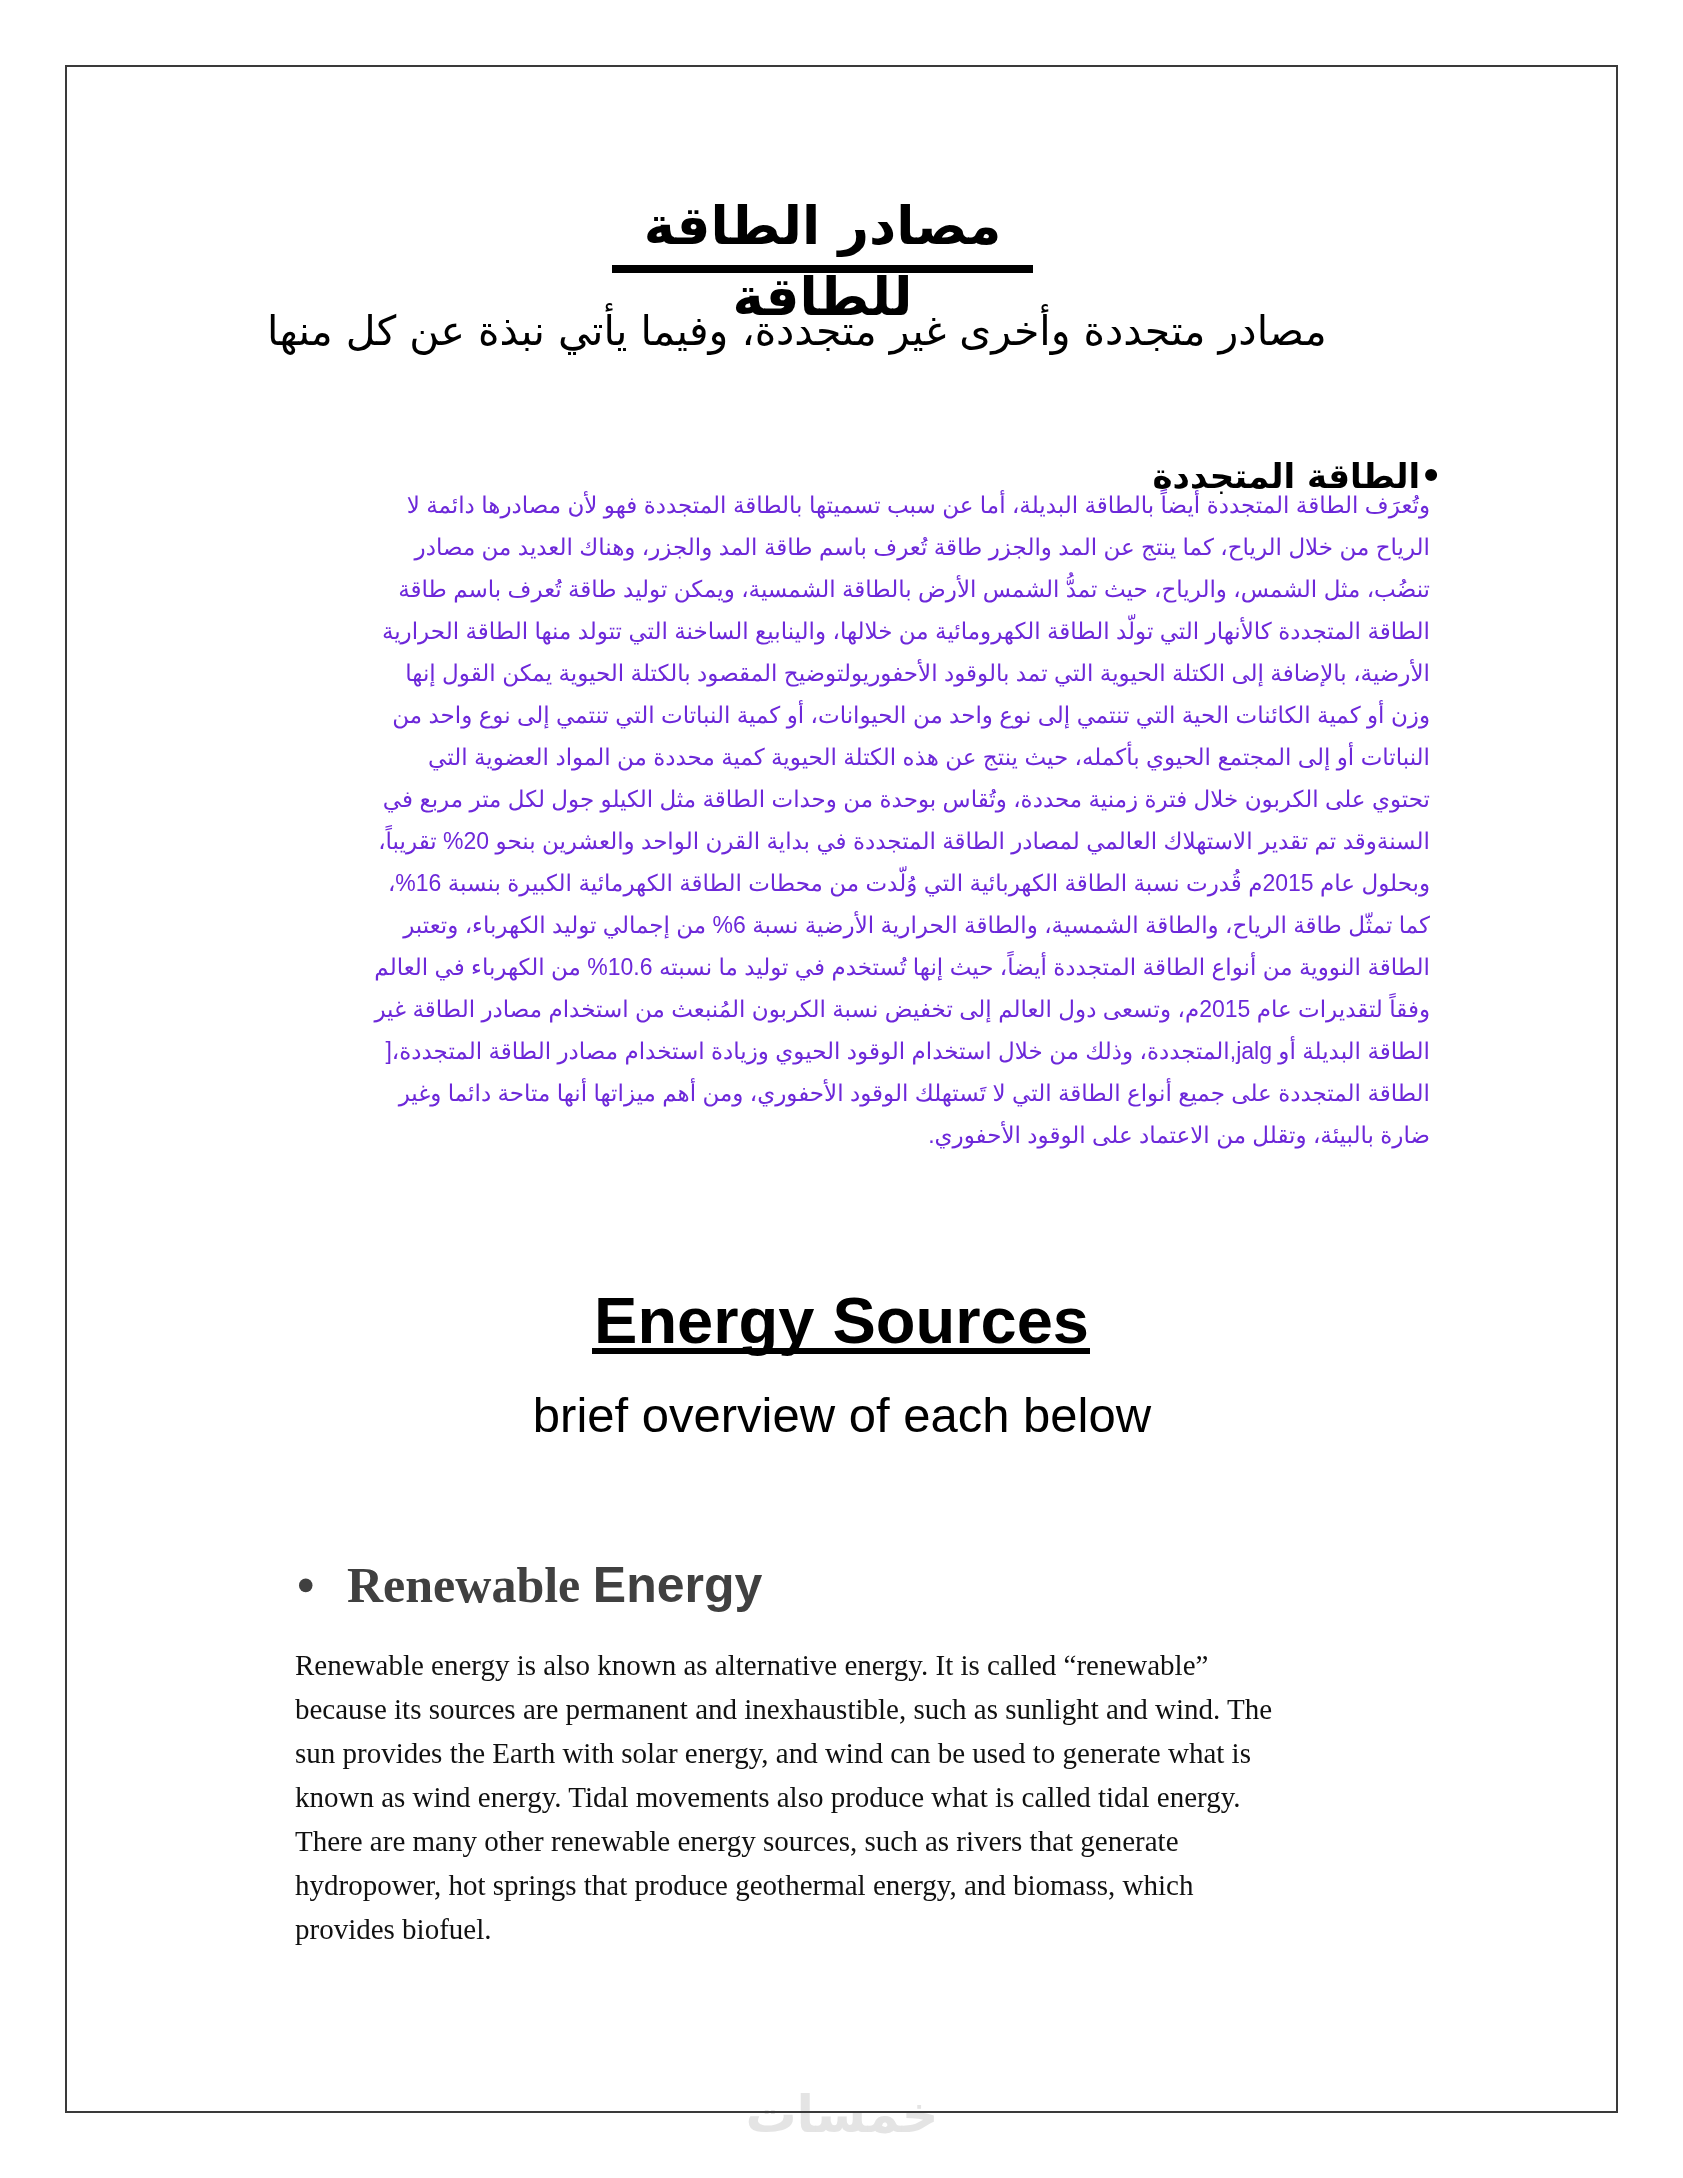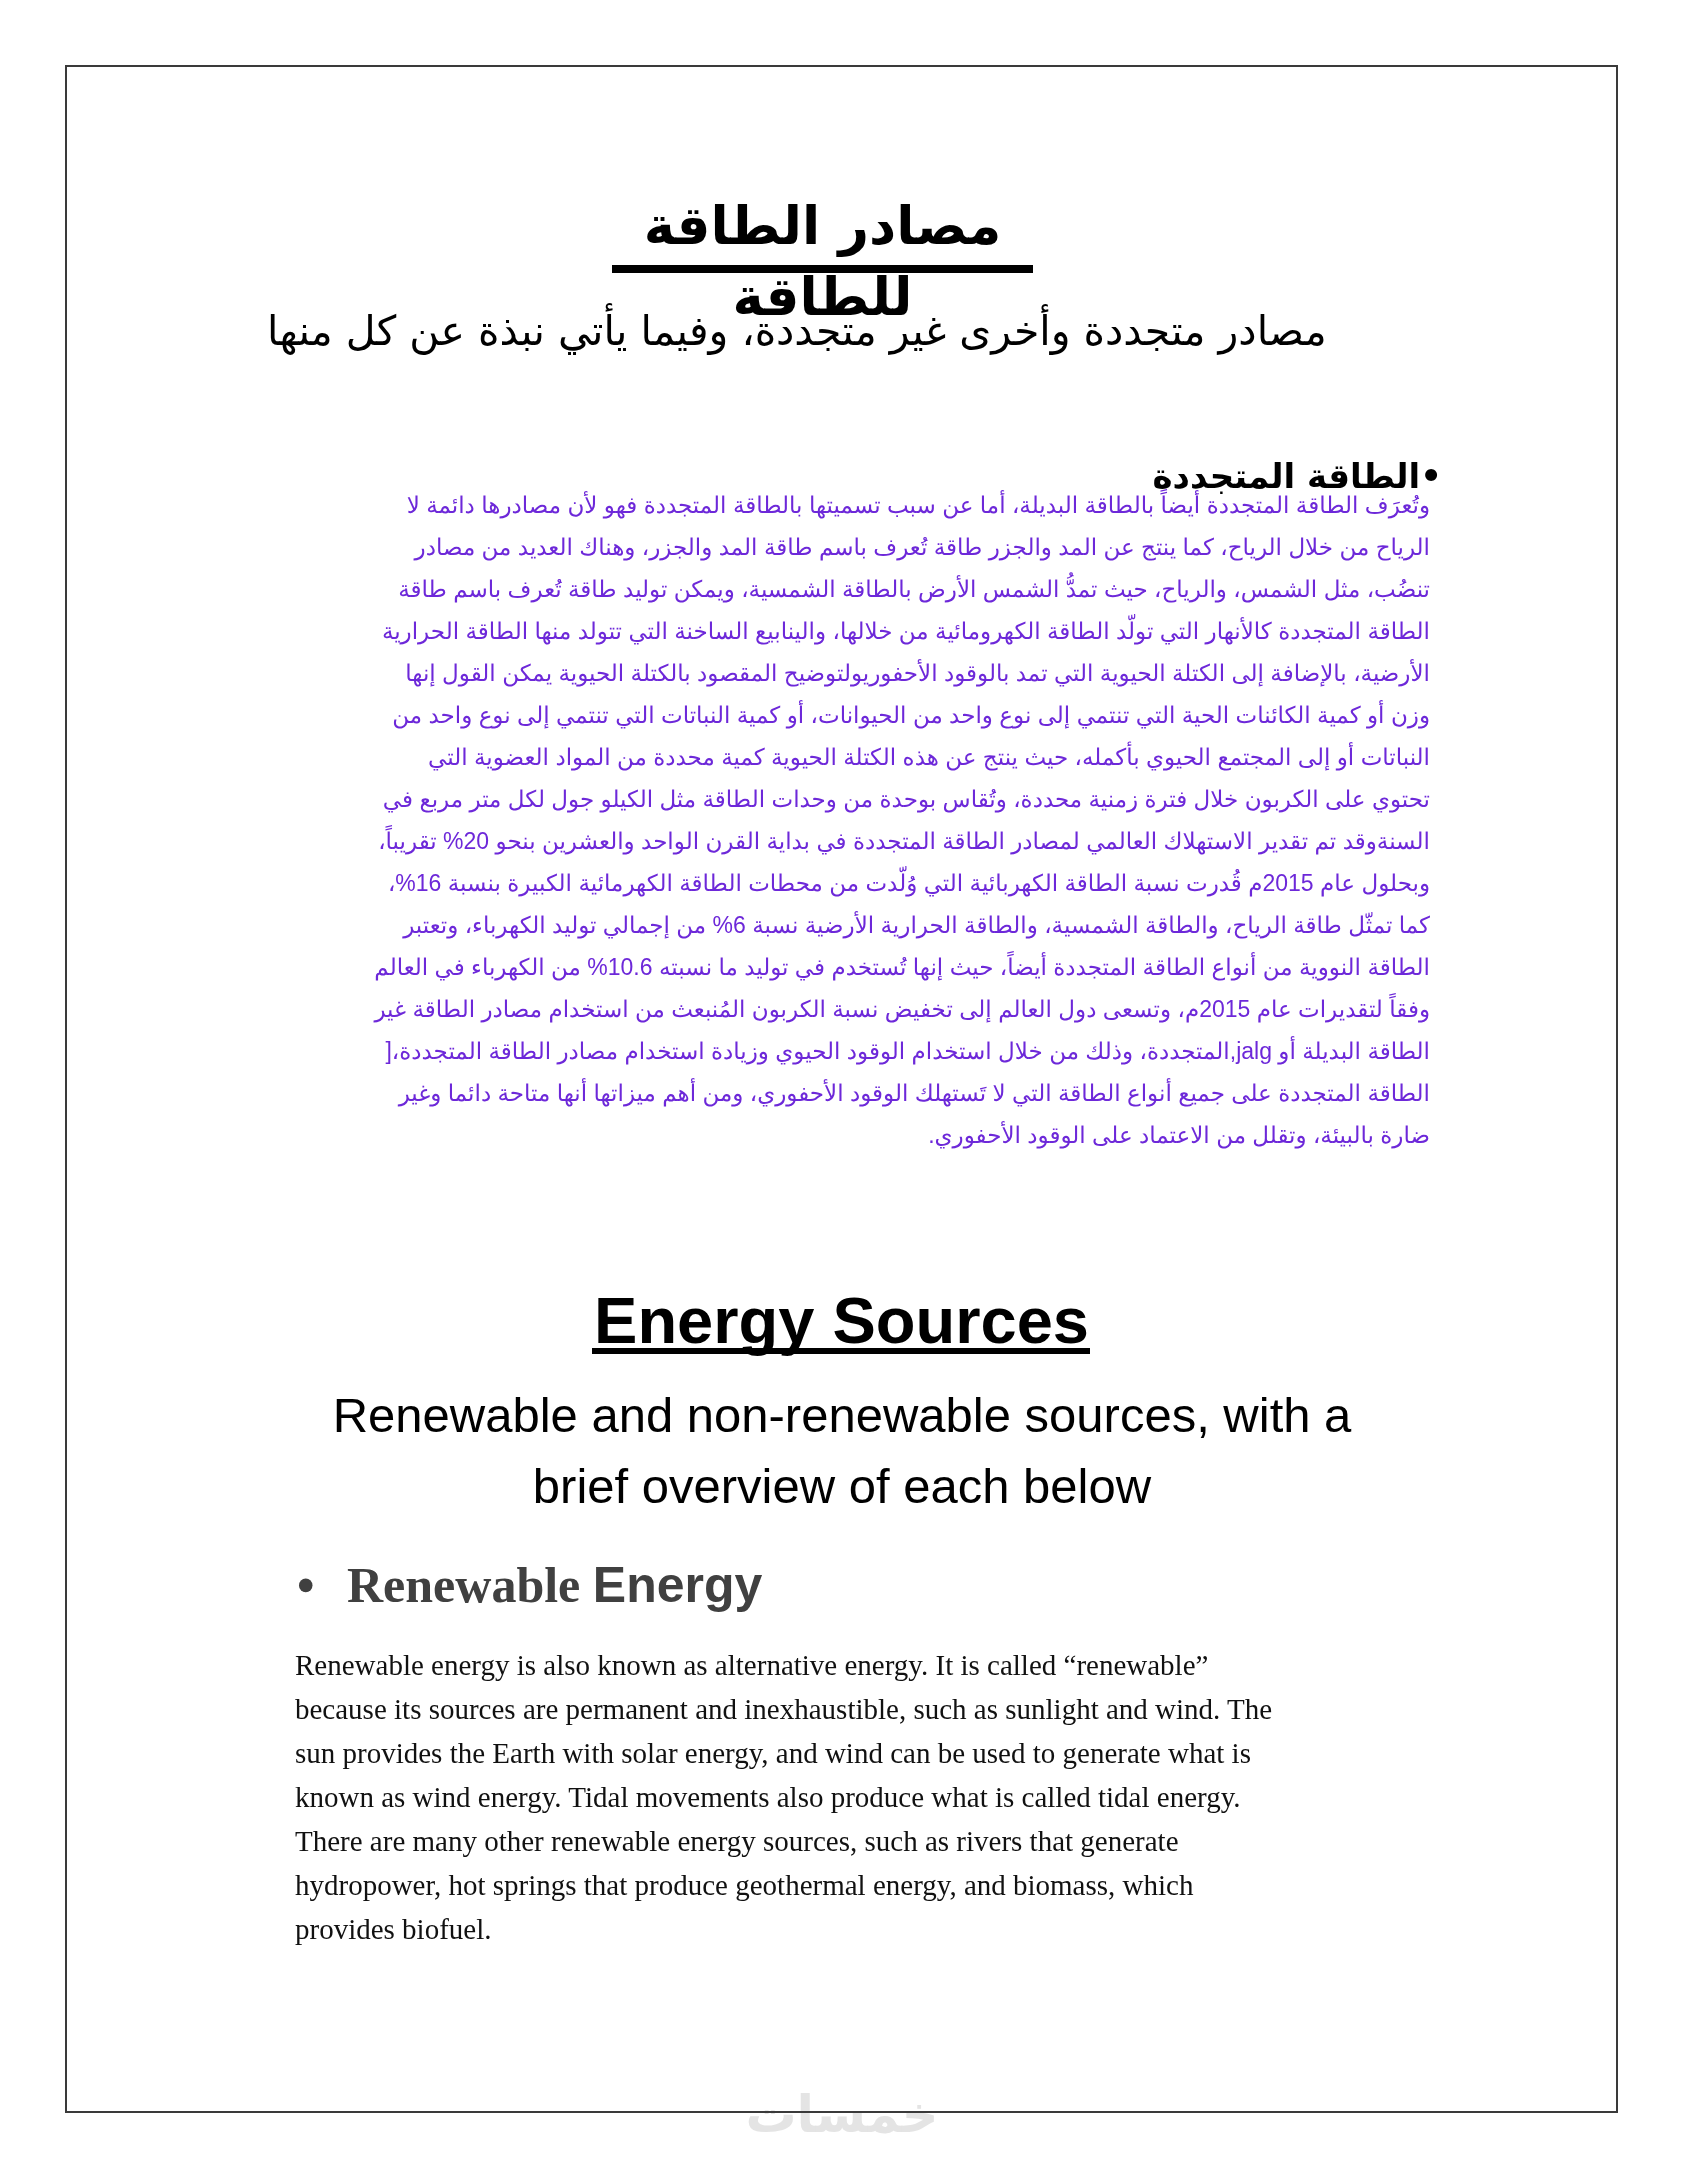--- a/index.html
+++ b/index.html
@@ -95,21 +95,20 @@
   <span class="ar-line">وفقاً لتقديرات عام 2015م، وتسعى دول العالم إلى تخفيض نسبة الكربون المُنبعث من استخدام مصادر الطاقة غير</span>
   <span class="ar-line">الطاقة البديلة أو jalg,المتجددة، وذلك من خلال استخدام الوقود الحيوي وزيادة استخدام مصادر الطاقة المتجددة،[</span>
   <span class="ar-line">الطاقة المتجددة على جميع أنواع الطاقة التي لا تَستهلك الوقود الأحفوري، ومن أهم ميزاتها أنها متاحة دائما وغير</span>
   <span class="ar-line">ضارة بالبيئة، وتقلل من الاعتماد على الوقود الأحفوري.</span>
 </div>
 
 <div class="abs en-title">Energy Sources</div>
 <div class="abs en-title-underline"></div>
 
 <div class="abs en-subtitle">
-  <span class="en-line">Renewable and non-renewable sources, with a</span>
   <span class="en-line">brief overview of each below</span>
 </div>
 
 <div class="abs en-heading">
   <span class="bullet">•</span><span>Renewable</span> <span class="sans">Energy</span>
 </div>
 
 <div class="abs en-body">
   <span class="en-line">Renewable energy is also known as alternative energy. It is called “renewable”</span>
   <span class="en-line">because its sources are permanent and inexhaustible, such as sunlight and wind. The</span>

